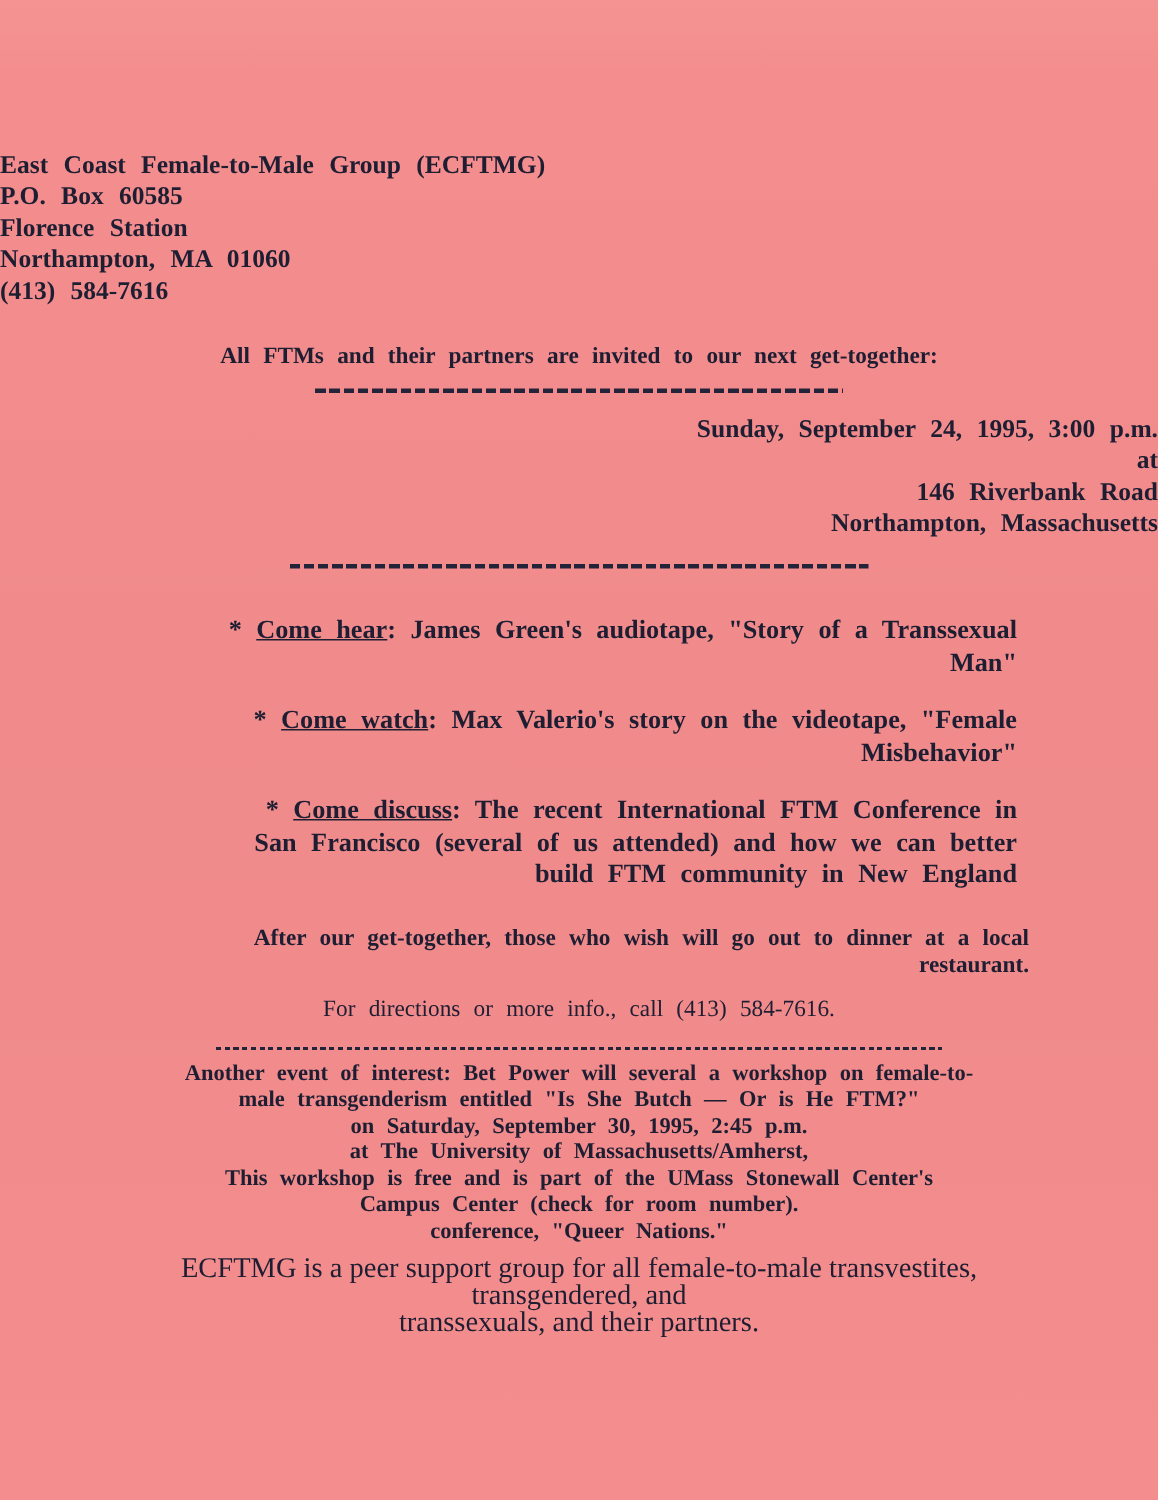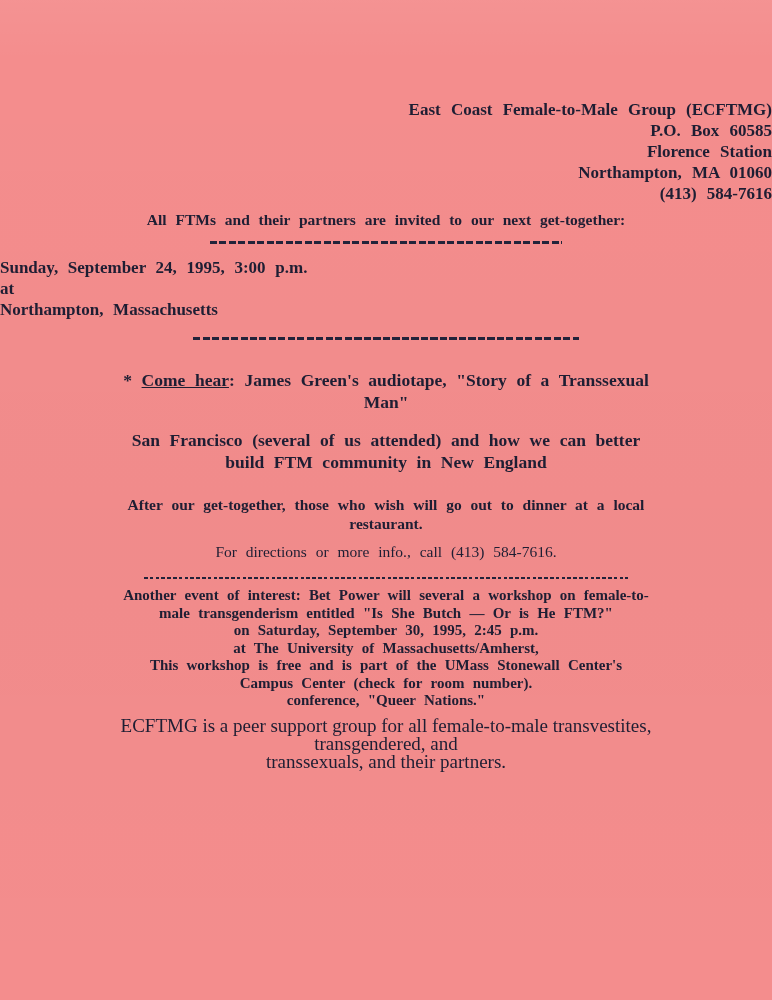--- a/index.html
+++ b/index.html
@@ -12,54 +12,54 @@
     position:relative;
     width:772px; height:1000px;
     font-family:"Liberation Serif","DejaVu Serif",serif;
     color:#1e1e33;
     background:linear-gradient(180deg, rgba(255,255,255,0.05) 0%, rgba(0,0,0,0.0) 6%, rgba(0,0,0,0.015) 55%, rgba(0,0,0,0.0) 100%);
   }
 
   .letterhead {
     padding-top:99px;
     font-weight:bold; font-size:17px; line-height:21px;
-    text-align:right; word-spacing:.35em;
+    text-align:left; word-spacing:.35em;
   }
   .invite {
-    margin-top:6px;
+    margin-top:24px;
     font-weight:bold; font-size:15.5px; line-height:20px;
     text-align:center; word-spacing:.32em;
   }
   .divider { margin-left:auto; margin-right:auto; }
   .divider.d1 {
     margin-top:11px; width:352px; height:3px;
     background:repeating-linear-gradient(90deg,#23233a 0 7px, rgba(0,0,0,0) 7px 9.5px);
   }
   .meeting {
     margin-top:13px;
     font-weight:bold; font-size:17px; line-height:21px;
-    text-align:left; word-spacing:.32em;
+    text-align:right; word-spacing:.32em;
   }
   .divider.d2 {
     margin-top:17px; width:386px; height:3px;
     background:repeating-linear-gradient(90deg,#23233a 0 7px, rgba(0,0,0,0) 7px 9.5px);
   }
   .agenda {
     margin:30px auto 0 auto; width:584px;
   }
   .agenda-item {
     font-weight:bold; font-size:17.5px; line-height:21.5px;
-    text-align:center; word-spacing:.3em;
+    text-align:right; word-spacing:.3em;
   }
   .agenda-item + .agenda-item { margin-top:17px; }
   .u { text-decoration:underline; }
   .dinner {
     margin:23px auto 0 auto; width:600px;
     font-weight:bold; font-size:15.5px; line-height:18.5px;
-    text-align:center; word-spacing:.32em;
+    text-align:right; word-spacing:.32em;
   }
   .directions {
     margin-top:10px;
     font-weight:normal; font-size:15.5px; line-height:18px;
     text-align:center; word-spacing:.32em;
   }
   .divider.d3 {
     margin-top:16px; width:484px; height:2px;
     background:repeating-linear-gradient(90deg,#23233a 0 3.5px, rgba(0,0,0,0) 3.5px 5.8px);
   }
@@ -87,34 +87,40 @@
     <div>(413) 584-7616</div>
   </div>
 
   <div class="invite">All FTMs and their partners are invited to our next get-together:</div>
 
   <div class="divider d1"></div>
 
   <div class="meeting">
     <div>Sunday, September 24, 1995, 3:00 p.m.</div>
     <div>at</div>
+    <div>146 Riverbank Road</div>
     <div>Northampton, Massachusetts</div>
   </div>
 
   <div class="divider d2"></div>
 
   <div class="agenda">
 
     <div class="agenda-item">
       <div><span>* </span><span class="u">Come hear</span><span>: James Green's audiotape, "Story of a Transsexual</span></div>
       <div>Man"</div>
     </div>
 
+    <div class="agenda-item">
+      <div><span>* </span><span class="u">Come watch</span><span>: Max Valerio's story on the videotape, "Female</span></div>
+      <div>Misbehavior"</div>
+    </div>
 
     <div class="agenda-item">
+      <div><span>* </span><span class="u">Come discuss</span><span>: The recent International FTM Conference in</span></div>
       <div>San Francisco (several of us attended) and how we can better</div>
       <div>build FTM community in New England</div>
     </div>
 
   </div>
 
   <div class="dinner">
     <div>After our get-together, those who wish will go out to dinner at a local</div>
     <div>restaurant.</div>
   </div>

